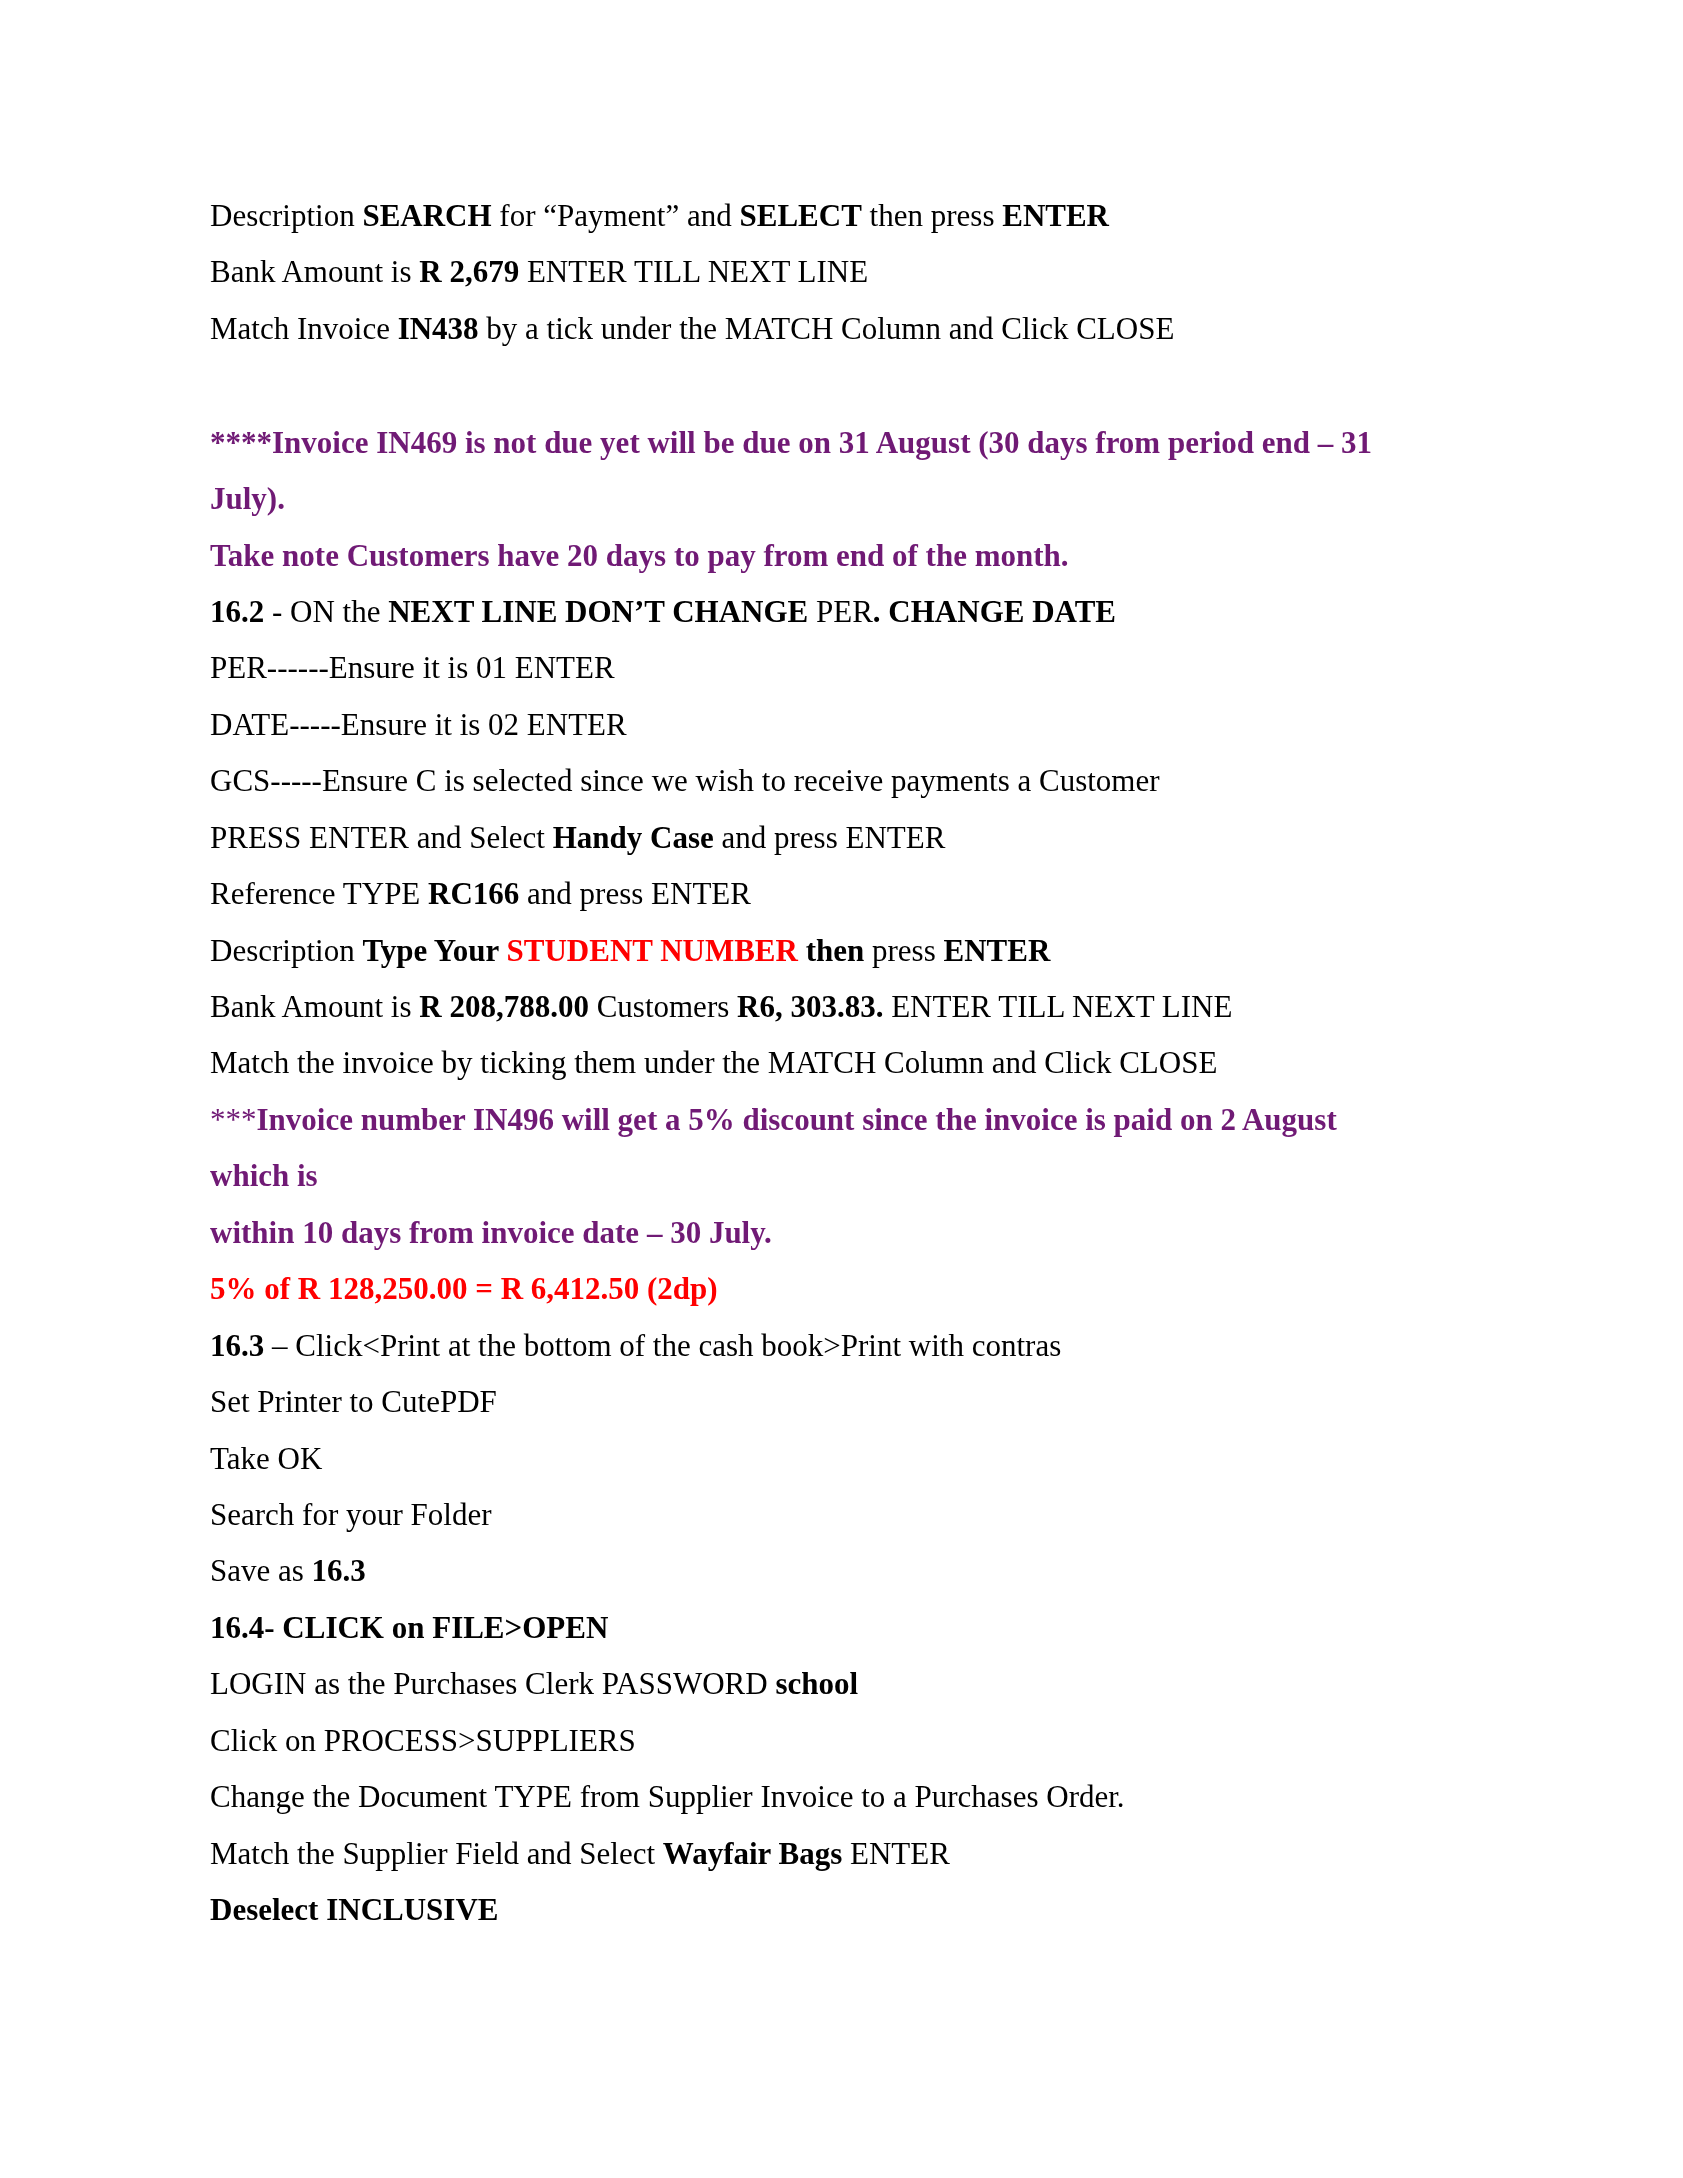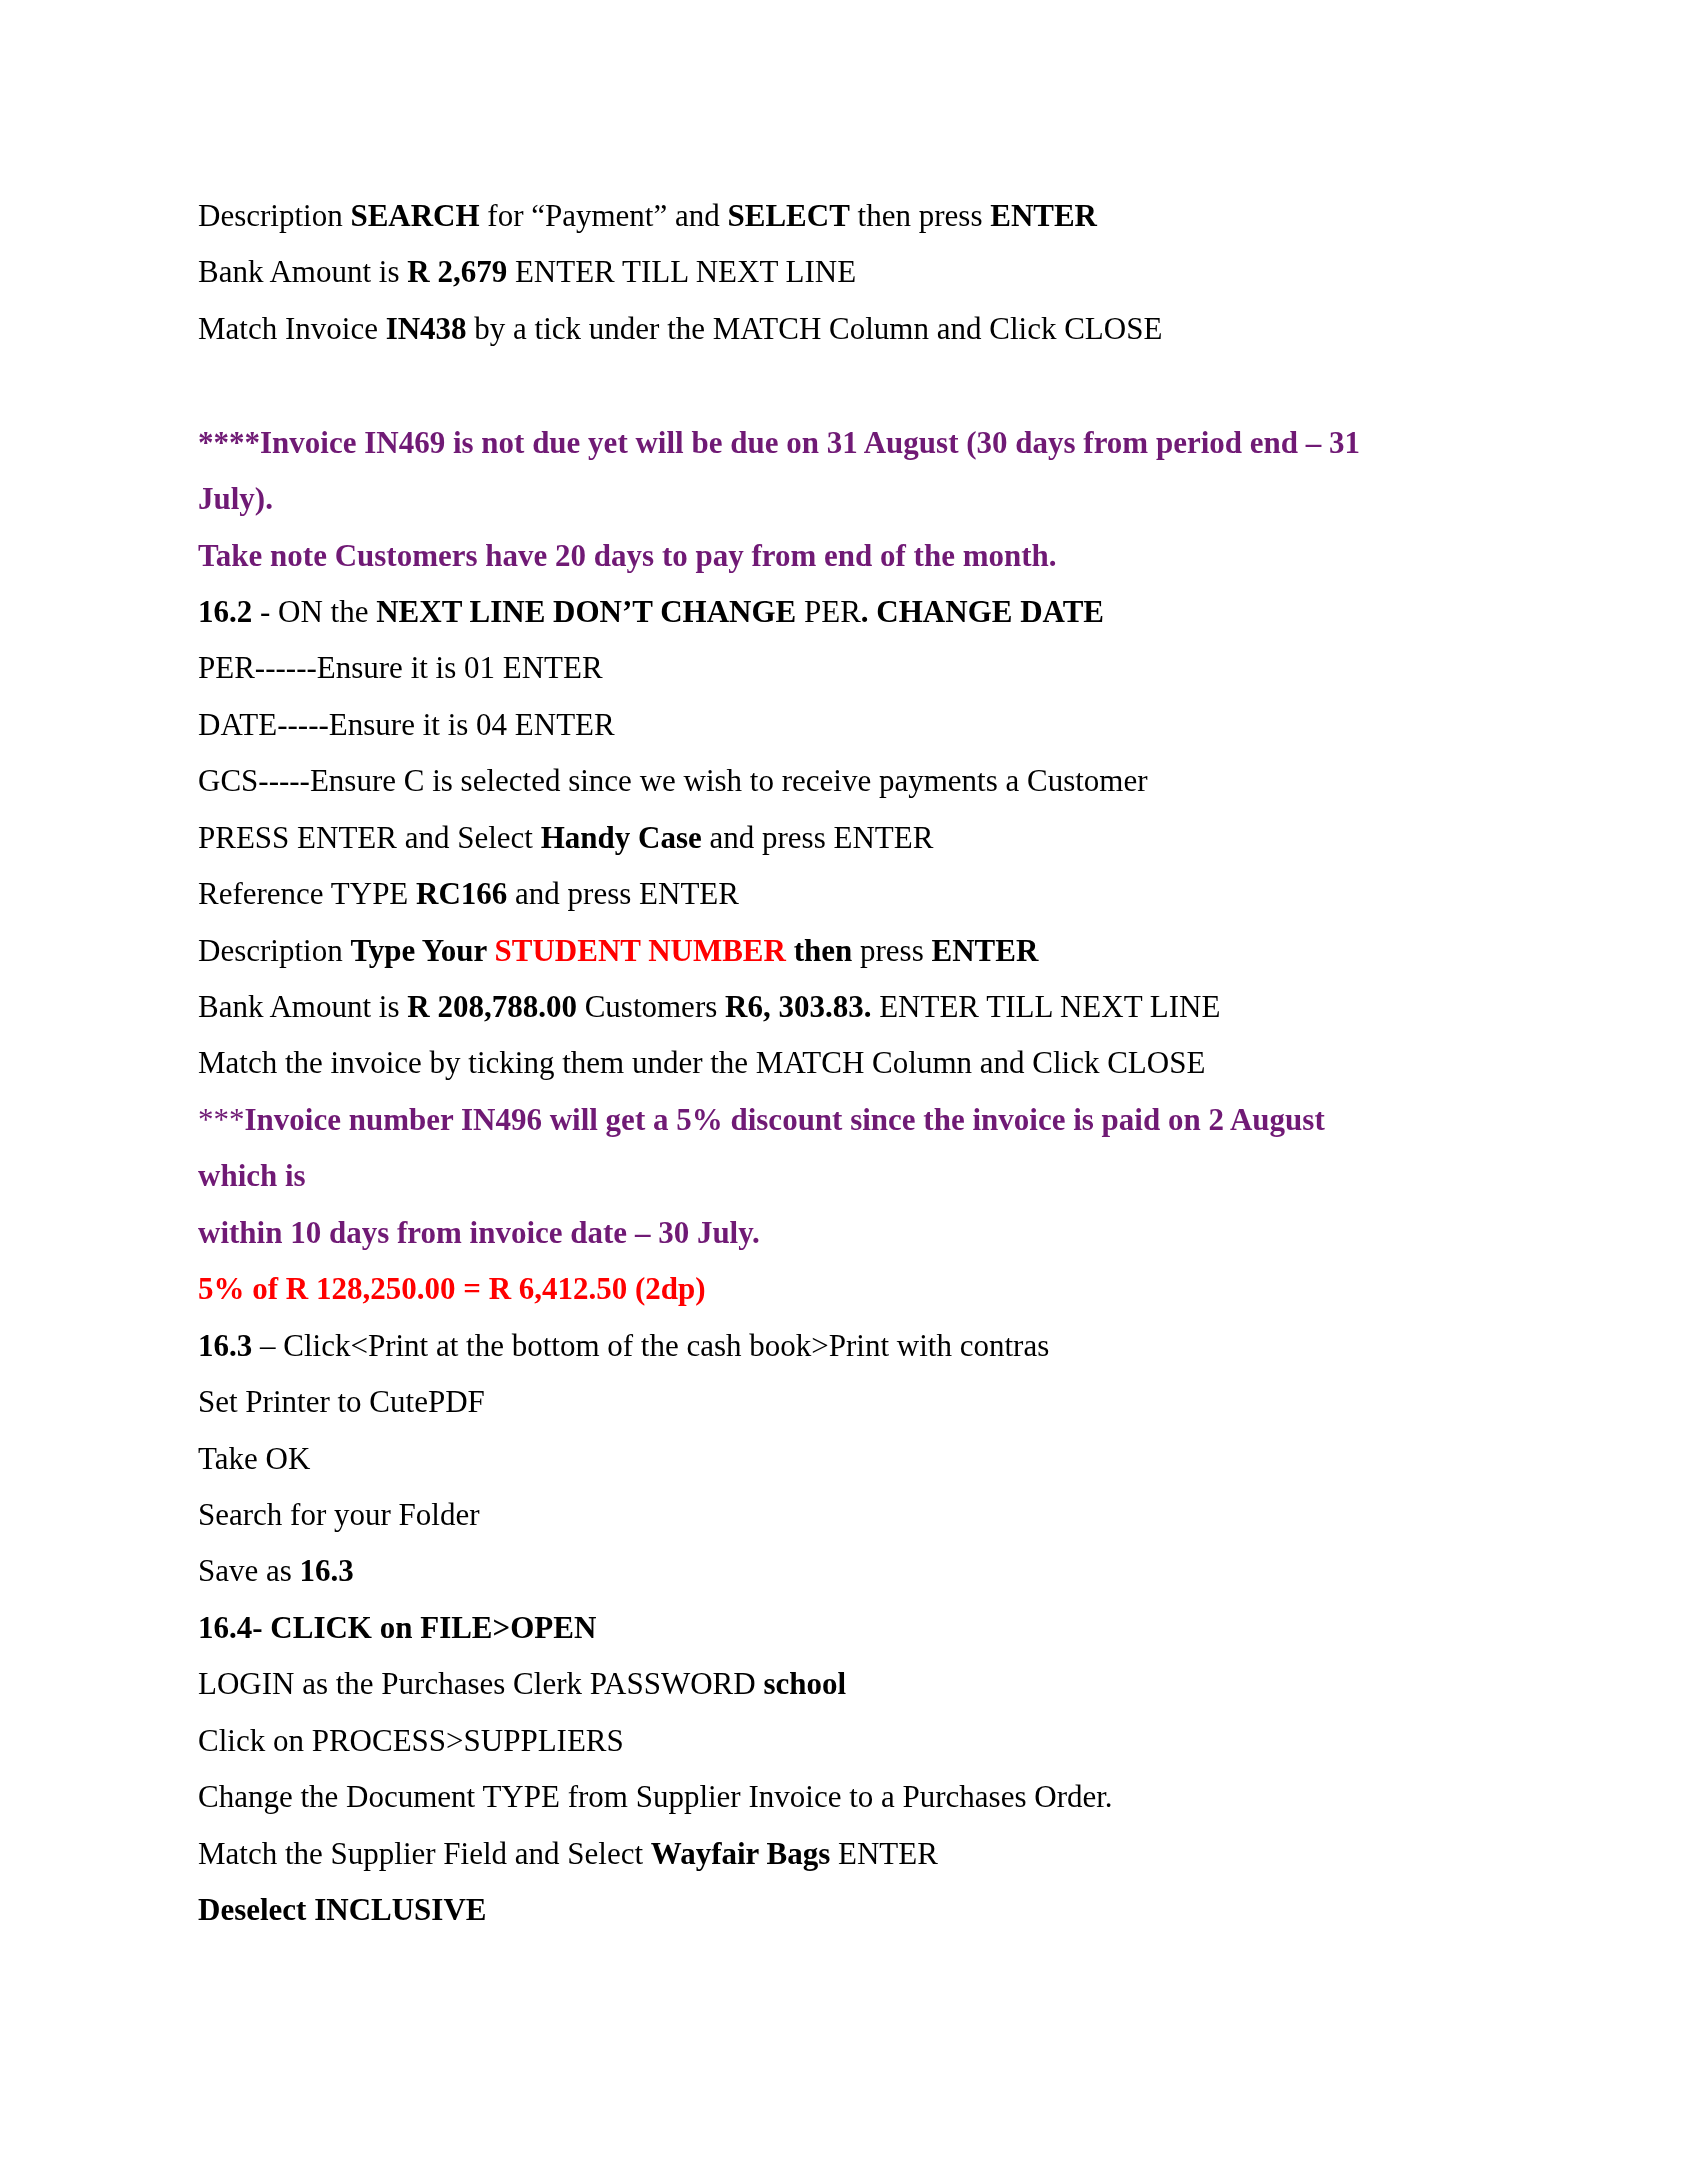--- a/index.html
+++ b/index.html
@@ -16,21 +16,21 @@
       color: #000000;
     }
     .page {
       position: absolute;
       left: 198px;
       top: 0;
       width: 1287px;
     }
     .line {
       position: absolute;
-      left: 0;
+      left: 12px;
       white-space: nowrap;
       font-size: 31px;
       line-height: 40px;
       text-align: center;
     }
     .b { font-weight: bold; }
     .purple { color: #701a75; }
     .red { color: #FF0000; }
     .nb { font-weight: normal; }
   </style>
@@ -65,21 +65,21 @@
 
   <div class="line" style="top:592px">
     <span class="b">16.2</span><span> - ON the </span><span class="b">NEXT LINE DON’T CHANGE</span><span> PER</span><span class="b">. CHANGE DATE</span>
   </div>
 
   <div class="line" style="top:648px">
     <span>PER------Ensure it is 01 ENTER</span>
   </div>
 
   <div class="line" style="top:705px">
-    <span>DATE-----Ensure it is 04 ENTER</span>
+    <span>DATE-----Ensure it is 02 ENTER</span>
   </div>
 
   <div class="line" style="top:761px">
     <span>GCS-----Ensure C is selected since we wish to receive payments a Customer</span>
   </div>
 
   <div class="line" style="top:818px">
     <span>PRESS ENTER and Select </span><span class="b">Handy Case</span><span> and press ENTER</span>
   </div>
 

